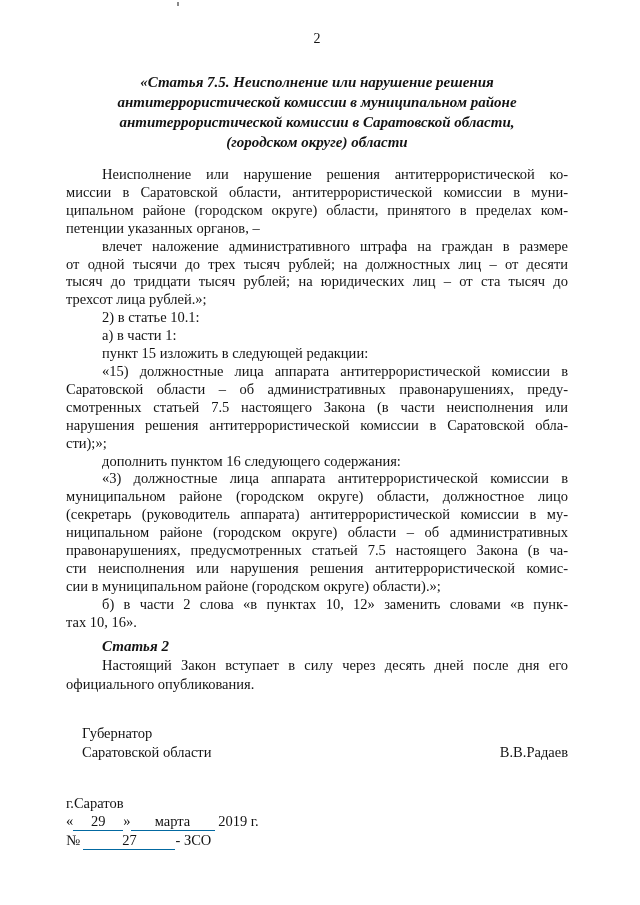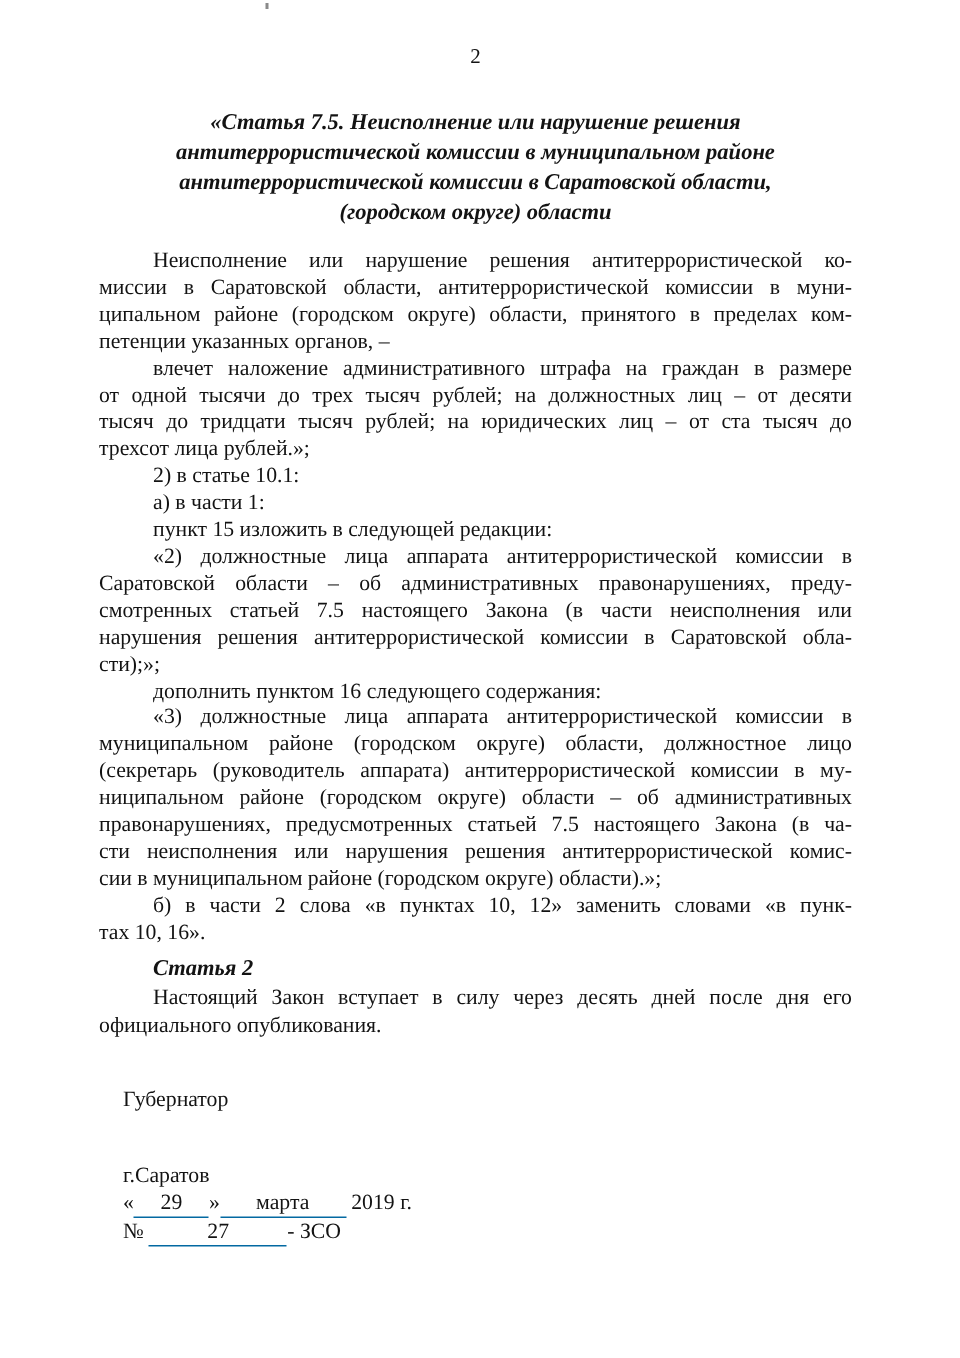--- a/index.html
+++ b/index.html
@@ -21,21 +21,21 @@
     font-size:15px;line-height:20px;
   }
   .bodytext{margin-top:14px;font-size:14.5px;line-height:17.9px;}
   .jl{text-align:justify;text-align-last:justify;}
   .ll{text-align:center;text-align-last:left;}
   .ind{padding-left:36px;}
   .art2{margin-top:5px;font-size:15px;line-height:19px;font-weight:bold;font-style:italic;padding-left:36px;}
   .p10{font-size:14.5px;line-height:19px;}
   .signature{margin-top:30px;margin-left:16px;font-weight:normal;font-size:14.5px;line-height:19px;}
   .sig-row{display:flex;justify-content:space-between;}
-  .footer{margin-top:32px;margin-left:16px;font-size:14.5px;line-height:18.5px;}
+  .footer{margin-top:32px;margin-left:0;font-size:14.5px;line-height:18.5px;}
   .blank{
     display:inline-block;text-align:center;
     border-bottom:1px solid #0369a1;
     height:17px;line-height:17px;
   }
   .blank.day{width:50px;}
   .blank.month{width:84px;}
   .blank.num{width:92px;}
 </style>
 </head>
@@ -63,21 +63,21 @@
     <div>
       <div class="jl ind">влечет наложение административного штрафа на граждан в размере</div>
       <div class="jl">от одной тысячи до трех тысяч рублей; на должностных лиц – от десяти</div>
       <div class="jl">тысяч до тридцати тысяч рублей; на юридических лиц – от ста тысяч до</div>
       <div class="ll">трехсот лица рублей.»;</div>
     </div>
     <div class="ll ind">2) в статье 10.1:</div>
     <div class="ll ind">а) в части 1:</div>
     <div class="ll ind">пункт 15 изложить в следующей редакции:</div>
     <div>
-      <div class="jl ind">«2) должностные лица аппарата антитеррористической комиссии в</div>
+      <div class="jl ind">«15) должностные лица аппарата антитеррористической комиссии в</div>
       <div class="jl">Саратовской области – об административных правонарушениях, преду-</div>
       <div class="jl">смотренных статьей 7.5 настоящего Закона (в части неисполнения или</div>
       <div class="jl">нарушения решения антитеррористической комиссии в Саратовской обла-</div>
       <div class="ll">сти);»;</div>
     </div>
     <div class="ll ind">дополнить пунктом 16 следующего содержания:</div>
     <div>
       <div class="jl ind">«3) должностные лица аппарата антитеррористической комиссии в</div>
       <div class="jl">муниципальном районе (городском округе) области, должностное лицо</div>
       <div class="jl">(секретарь (руководитель аппарата) антитеррористической комиссии в му-</div>
@@ -93,20 +93,24 @@
   </div>
 
   <div class="art2">Статья 2</div>
   <div class="bodytext p10" style="margin-top:0;">
     <div class="jl ind">Настоящий Закон вступает в силу через десять дней после дня его</div>
     <div class="ll">официального опубликования.</div>
   </div>
 
   <div class="signature">
     <div>Губернатор</div>
+    <div class="sig-row">
+      <span>Саратовской области</span>
+      <span>В.В.Радаев</span>
+    </div>
   </div>
 
   <div class="footer">
     <div>г.Саратов</div>
     <div><span>«</span><span class="blank day">29</span><span>»</span><span class="blank month">марта</span> <span>2019 г.</span></div>
     <div><span>№</span> <span class="blank num">27</span><span>- ЗСО</span></div>
   </div>
 </div>
 
 </body></html>

